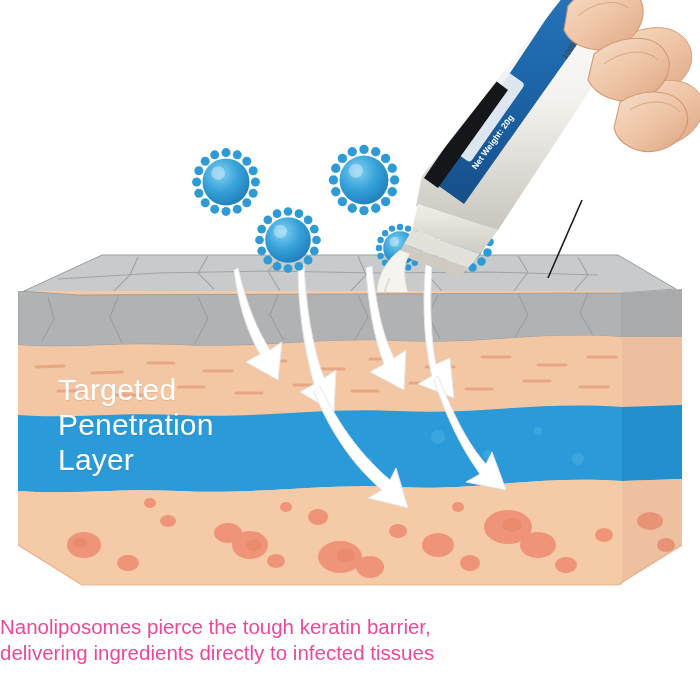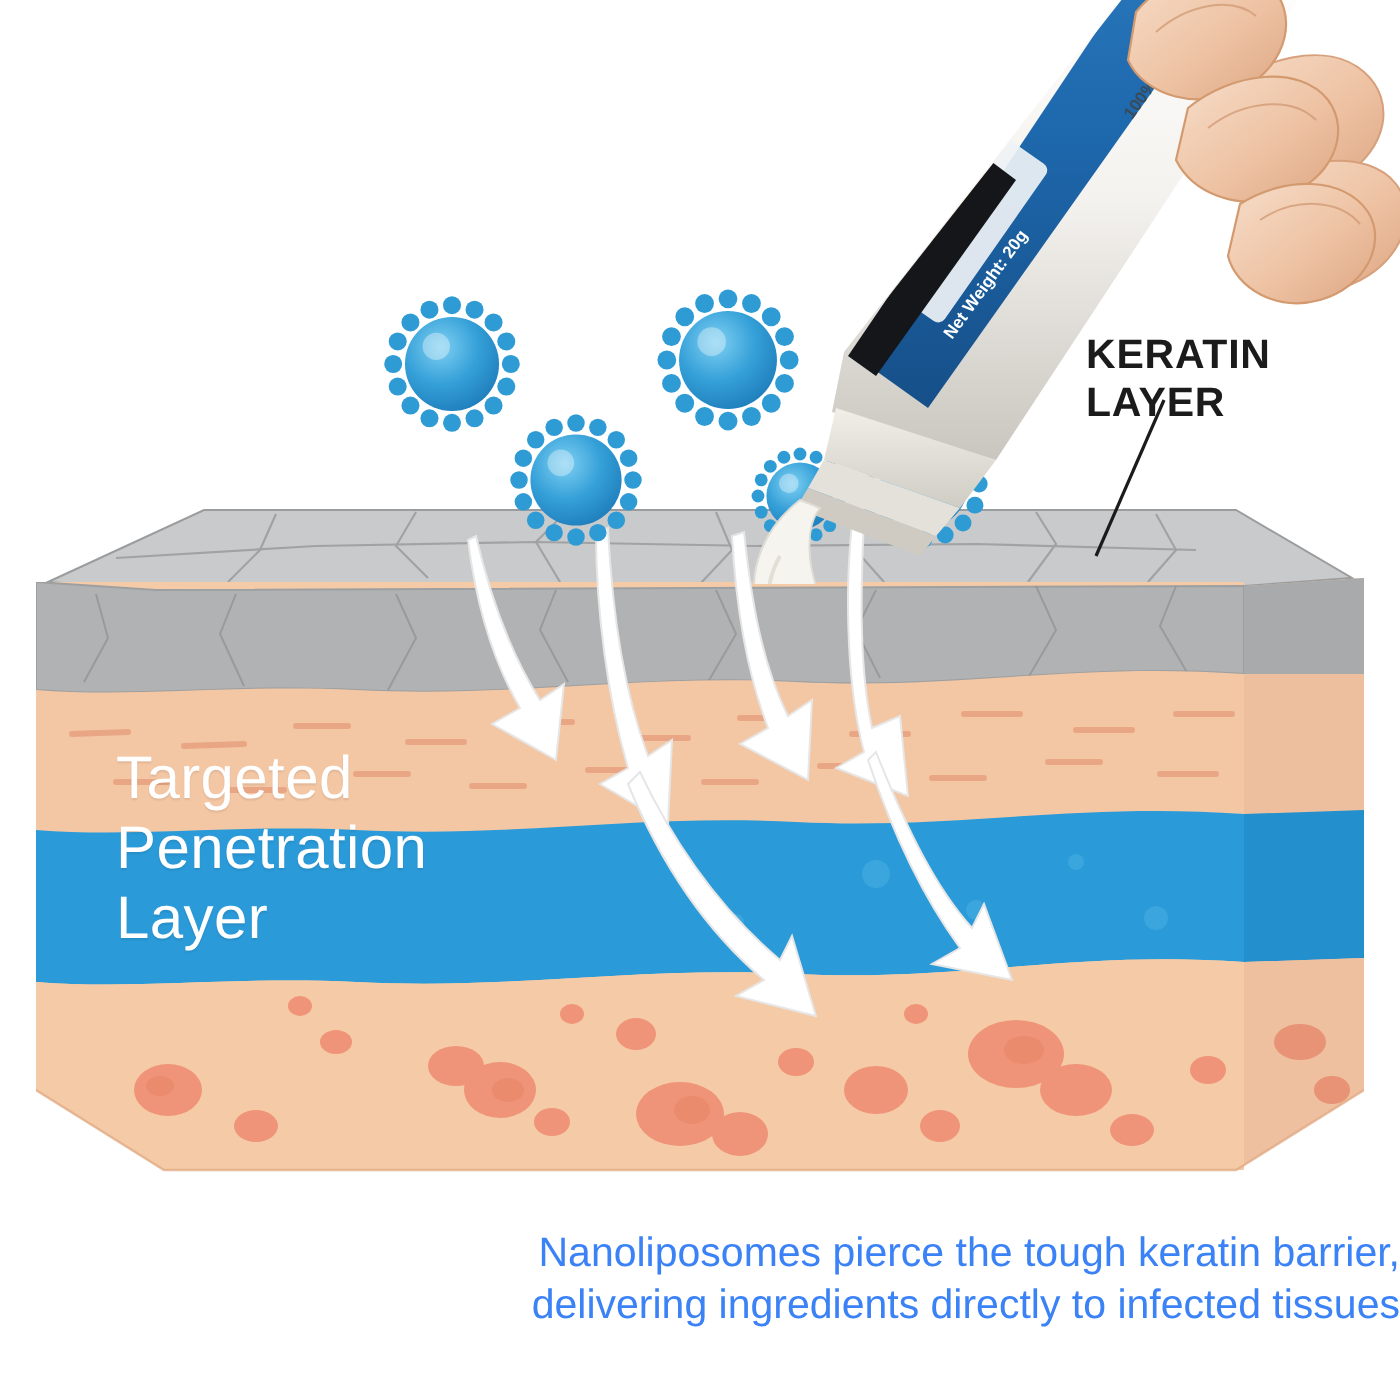--- a/index.html
+++ b/index.html
@@ -48,22 +48,22 @@
     line-height: 24px;
     font-weight: 700;
     letter-spacing: .4px;
     white-space: pre-line;
   }
   .caption {
     position: absolute;
     left: 0;
     top: 614px;
     width: 700px;
-    text-align: right;
-    color: #3b82f6;
+    text-align: left;
+    color: #ec4899;
     font-size: 20.5px;
     line-height: 26px;
     font-weight: 400;
     white-space: pre-line;
   }
 
   
   .tube-wrap {
     position: absolute;
     left: 372px;
@@ -408,19 +408,17 @@
       </g>
     </svg>
   </div>
 
   <div class="leader-wrap">
     <svg width="120" height="110" viewBox="0 0 120 110" xmlns="http://www.w3.org/2000/svg">
       <line x1="82" y1="10" x2="48" y2="88" stroke="#1b1b1b" stroke-width="1.6"></line>
     </svg>
   </div>
 
-  <div class="keratin-label">KERATIN
-LAYER</div>
 
   <div class="caption">Nanoliposomes pierce the tough keratin barrier,
 delivering ingredients directly to infected tissues</div>
 
 </div>
 
 </body></html>

